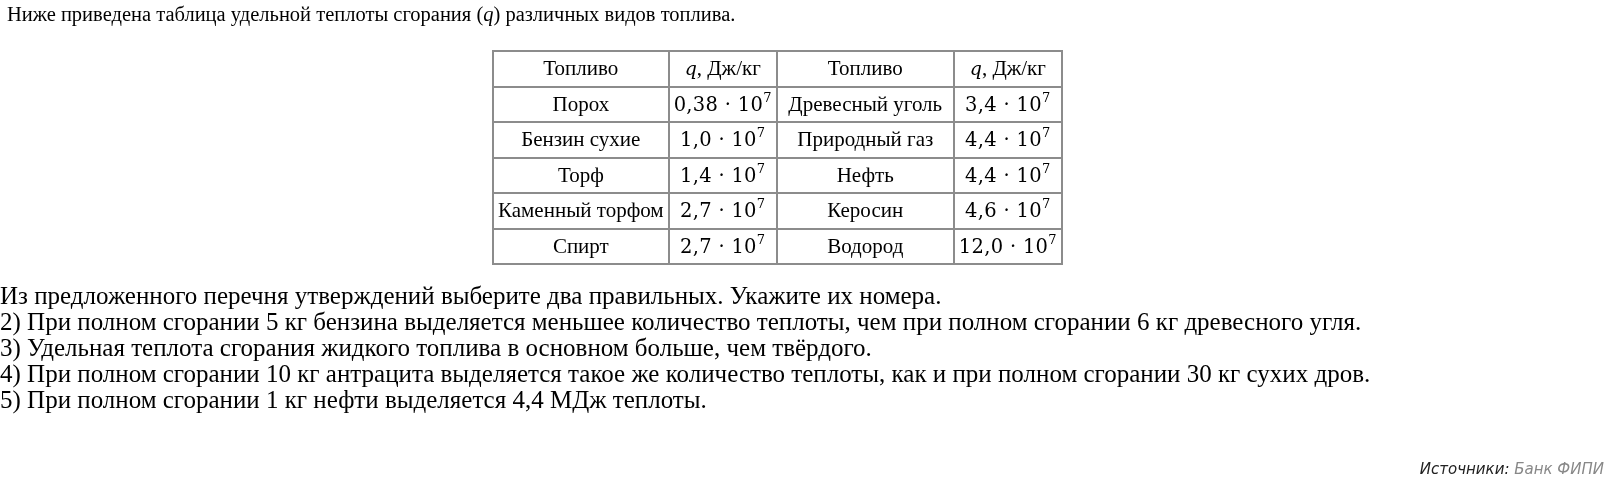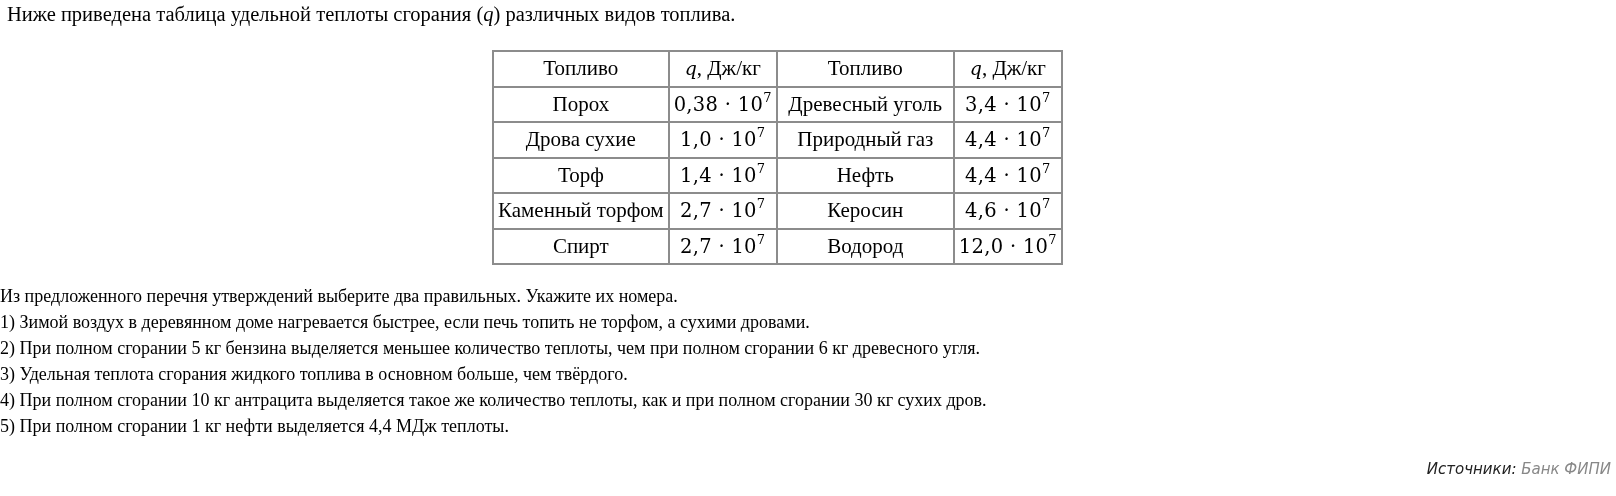--- a/index.html
+++ b/index.html
@@ -60,30 +60,30 @@
     }
     .q-head .qv {
       font-style: italic;
       font-family: "DejaVu Serif", "Liberation Serif", serif;
       font-size: 19px;
     }
     .statements {
       position: absolute;
       left: 0;
       top: 283px;
-      font-size: 18px;
+      font-size: 25px;
       line-height: 26px;
       white-space: nowrap;
     }
     .statements div {
       margin: 0;
     }
     .source {
       position: absolute;
-      right: 5px;
+      right: 12px;
       top: 459px;
       font-family: "DejaVu Sans", "Liberation Sans", sans-serif;
       font-style: italic;
       font-size: 15px;
       line-height: 20px;
       white-space: nowrap;
       color: #222222;
     }
     .source .source-link {
       color: #888888;
@@ -109,21 +109,21 @@
     <th>Топливо</th>
     <th class="q-head"><span class="qv">q</span><span>, Дж/кг</span></th>
   </tr>
   <tr>
     <td>Порох</td>
     <td class="math"><span>0,38</span><span> · 10</span><sup>7</sup></td>
     <td>Древесный уголь</td>
     <td class="math"><span>3,4</span><span> · 10</span><sup>7</sup></td>
   </tr>
   <tr>
-    <td>Дрова сухие</td>
+    <td>Бензин сухие</td>
     <td class="math"><span>1,0</span><span> · 10</span><sup>7</sup></td>
     <td>Природный газ</td>
     <td class="math"><span>4,4</span><span> · 10</span><sup>7</sup></td>
   </tr>
   <tr>
     <td>Торф</td>
     <td class="math"><span>1,4</span><span> · 10</span><sup>7</sup></td>
     <td>Нефть</td>
     <td class="math"><span>4,4</span><span> · 10</span><sup>7</sup></td>
   </tr>
@@ -137,20 +137,19 @@
     <td>Спирт</td>
     <td class="math"><span>2,7</span><span> · 10</span><sup>7</sup></td>
     <td>Водород</td>
     <td class="math"><span>12,0</span><span> · 10</span><sup>7</sup></td>
   </tr>
 </tbody>
   </table>
 
 <div class="statements">
   <div>Из предложенного перечня утверждений выберите два правильных. Укажите их номера.</div>
-  <div>1) Зимой воздух в деревянном доме нагревается быстрее, если печь топить не торфом, а сухими дровами.</div>
   <div>2) При полном сгорании 5 кг бензина выделяется меньшее количество теплоты, чем при полном сгорании 6 кг древесного угля.</div>
   <div>3) Удельная теплота сгорания жидкого топлива в основном больше, чем твёрдого.</div>
   <div>4) При полном сгорании 10 кг антрацита выделяется такое же количество теплоты, как и при полном сгорании 30 кг сухих дров.</div>
   <div>5) При полном сгорании 1 кг нефти выделяется 4,4 МДж теплоты.</div>
 </div>
 
 <div class="source"><span>Источники: </span><a class="source-link">Банк ФИПИ</a></div>
 
 </body></html>

